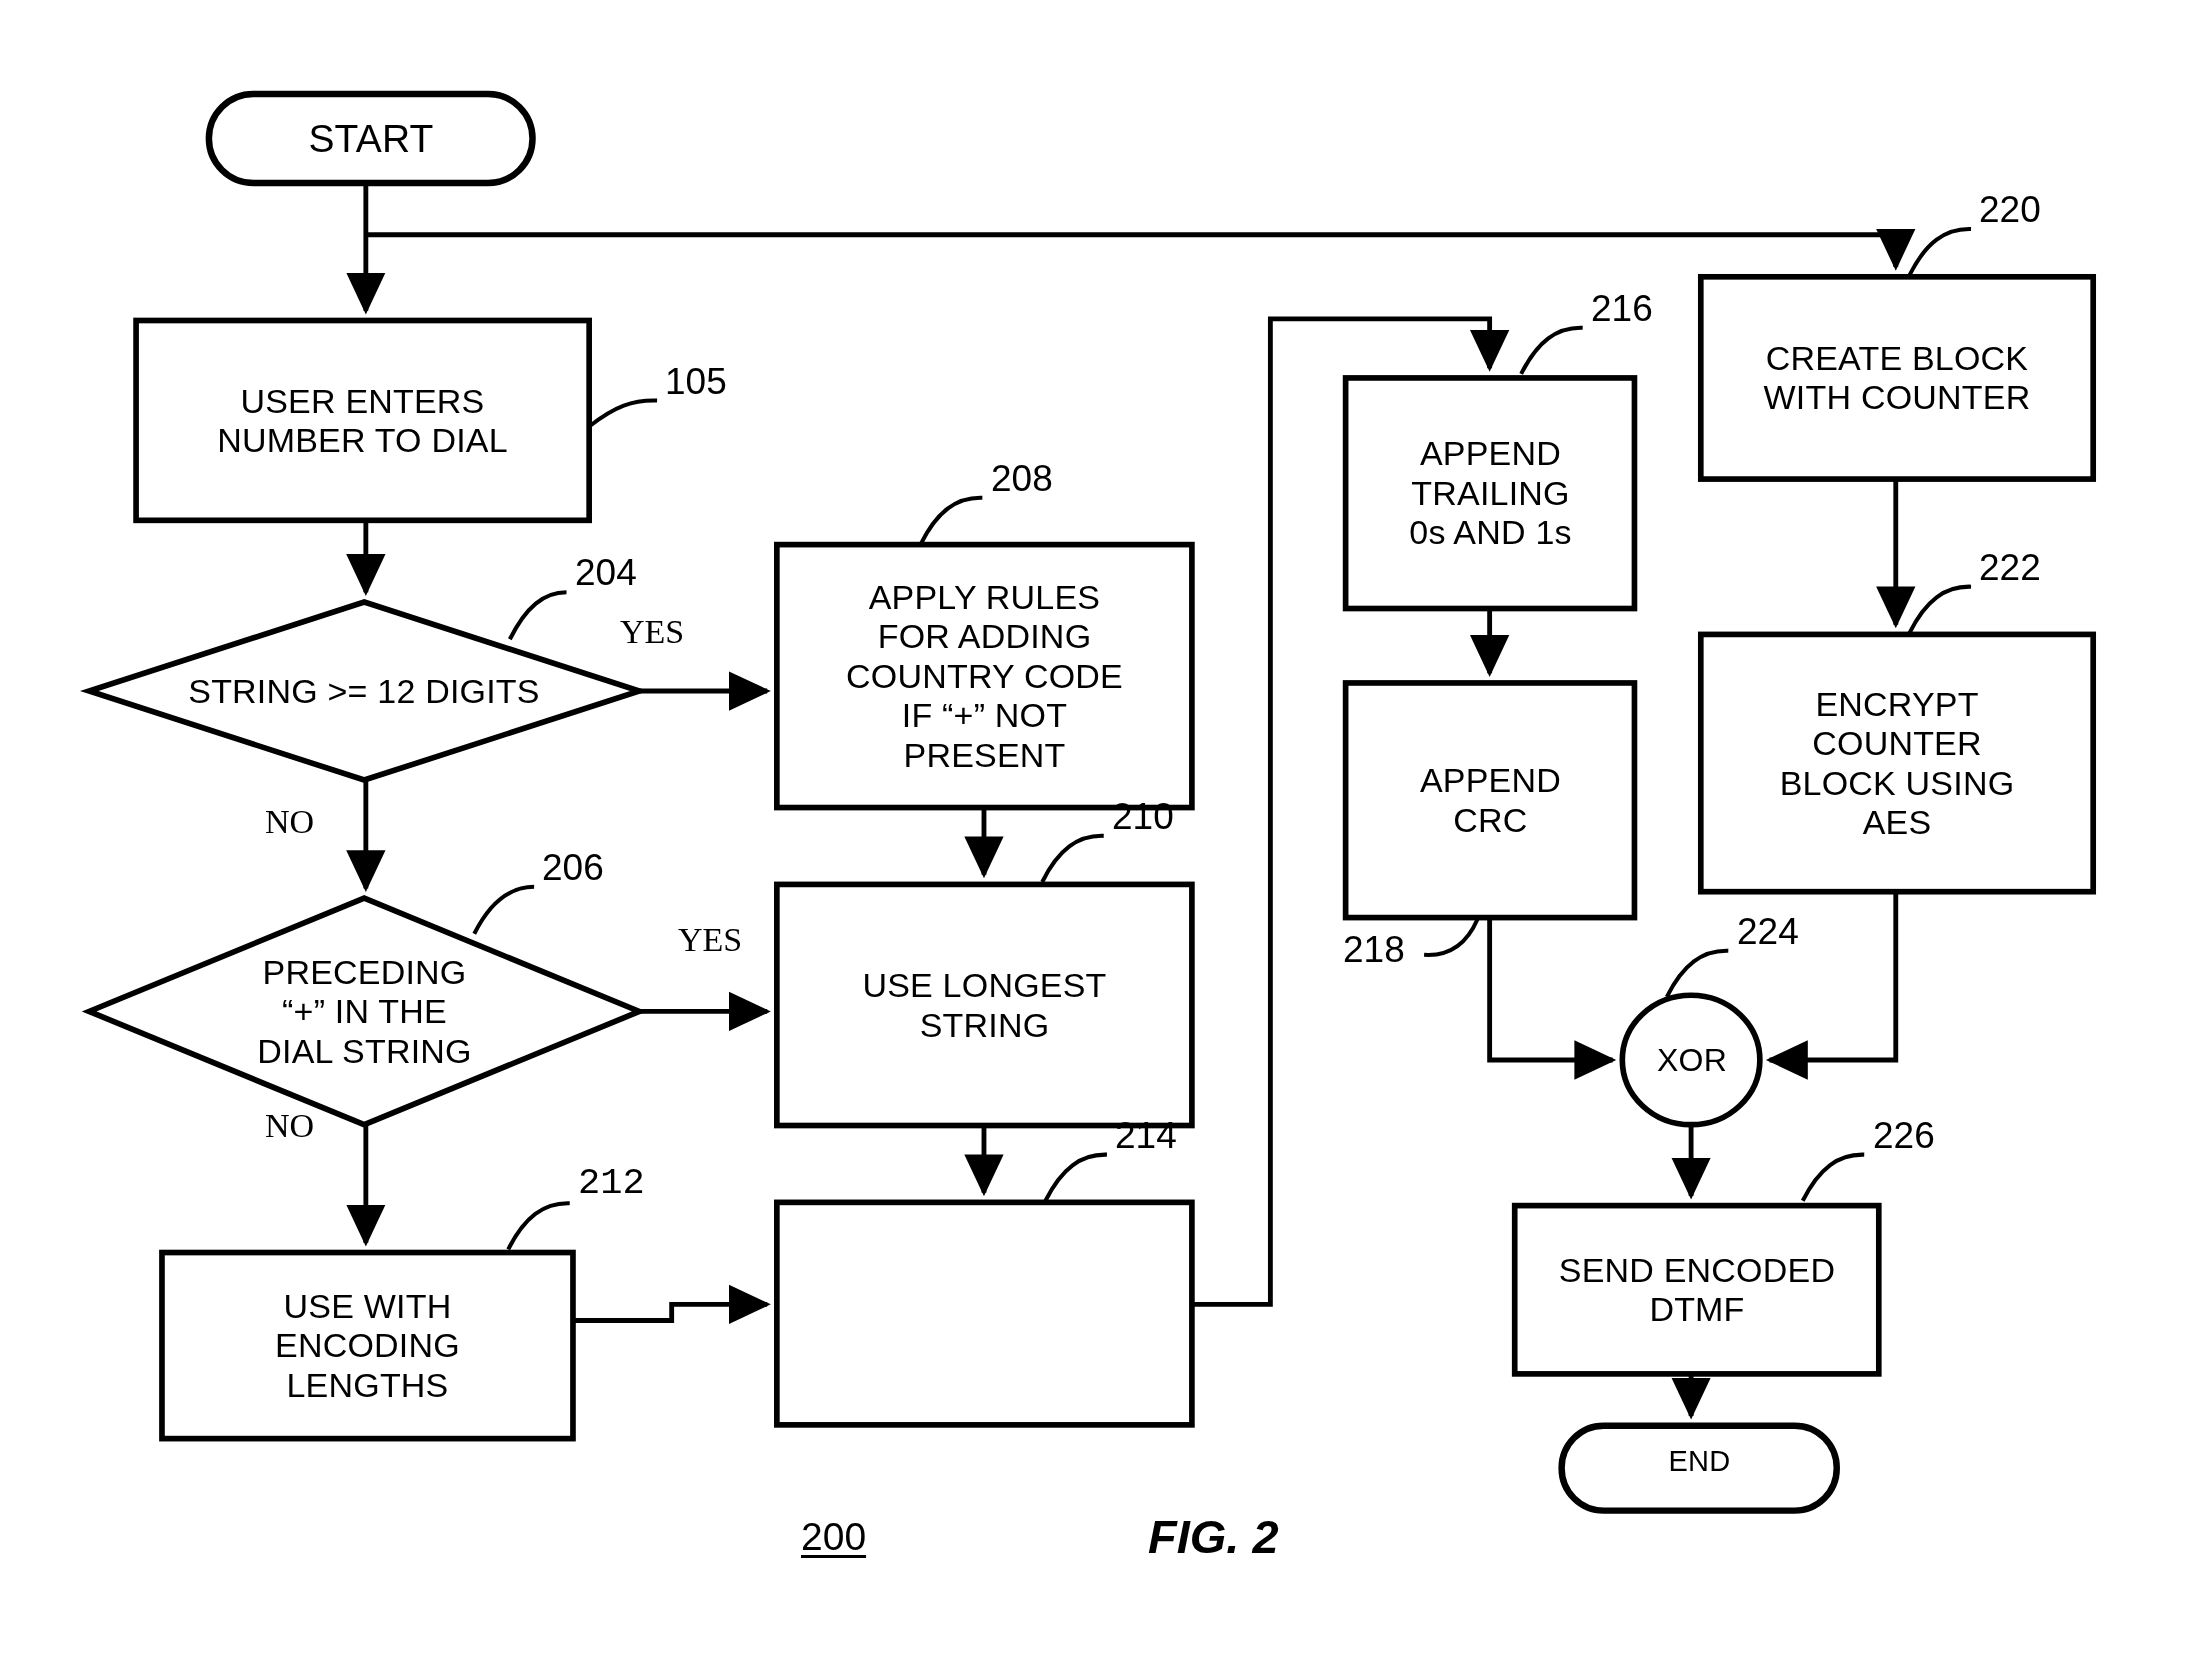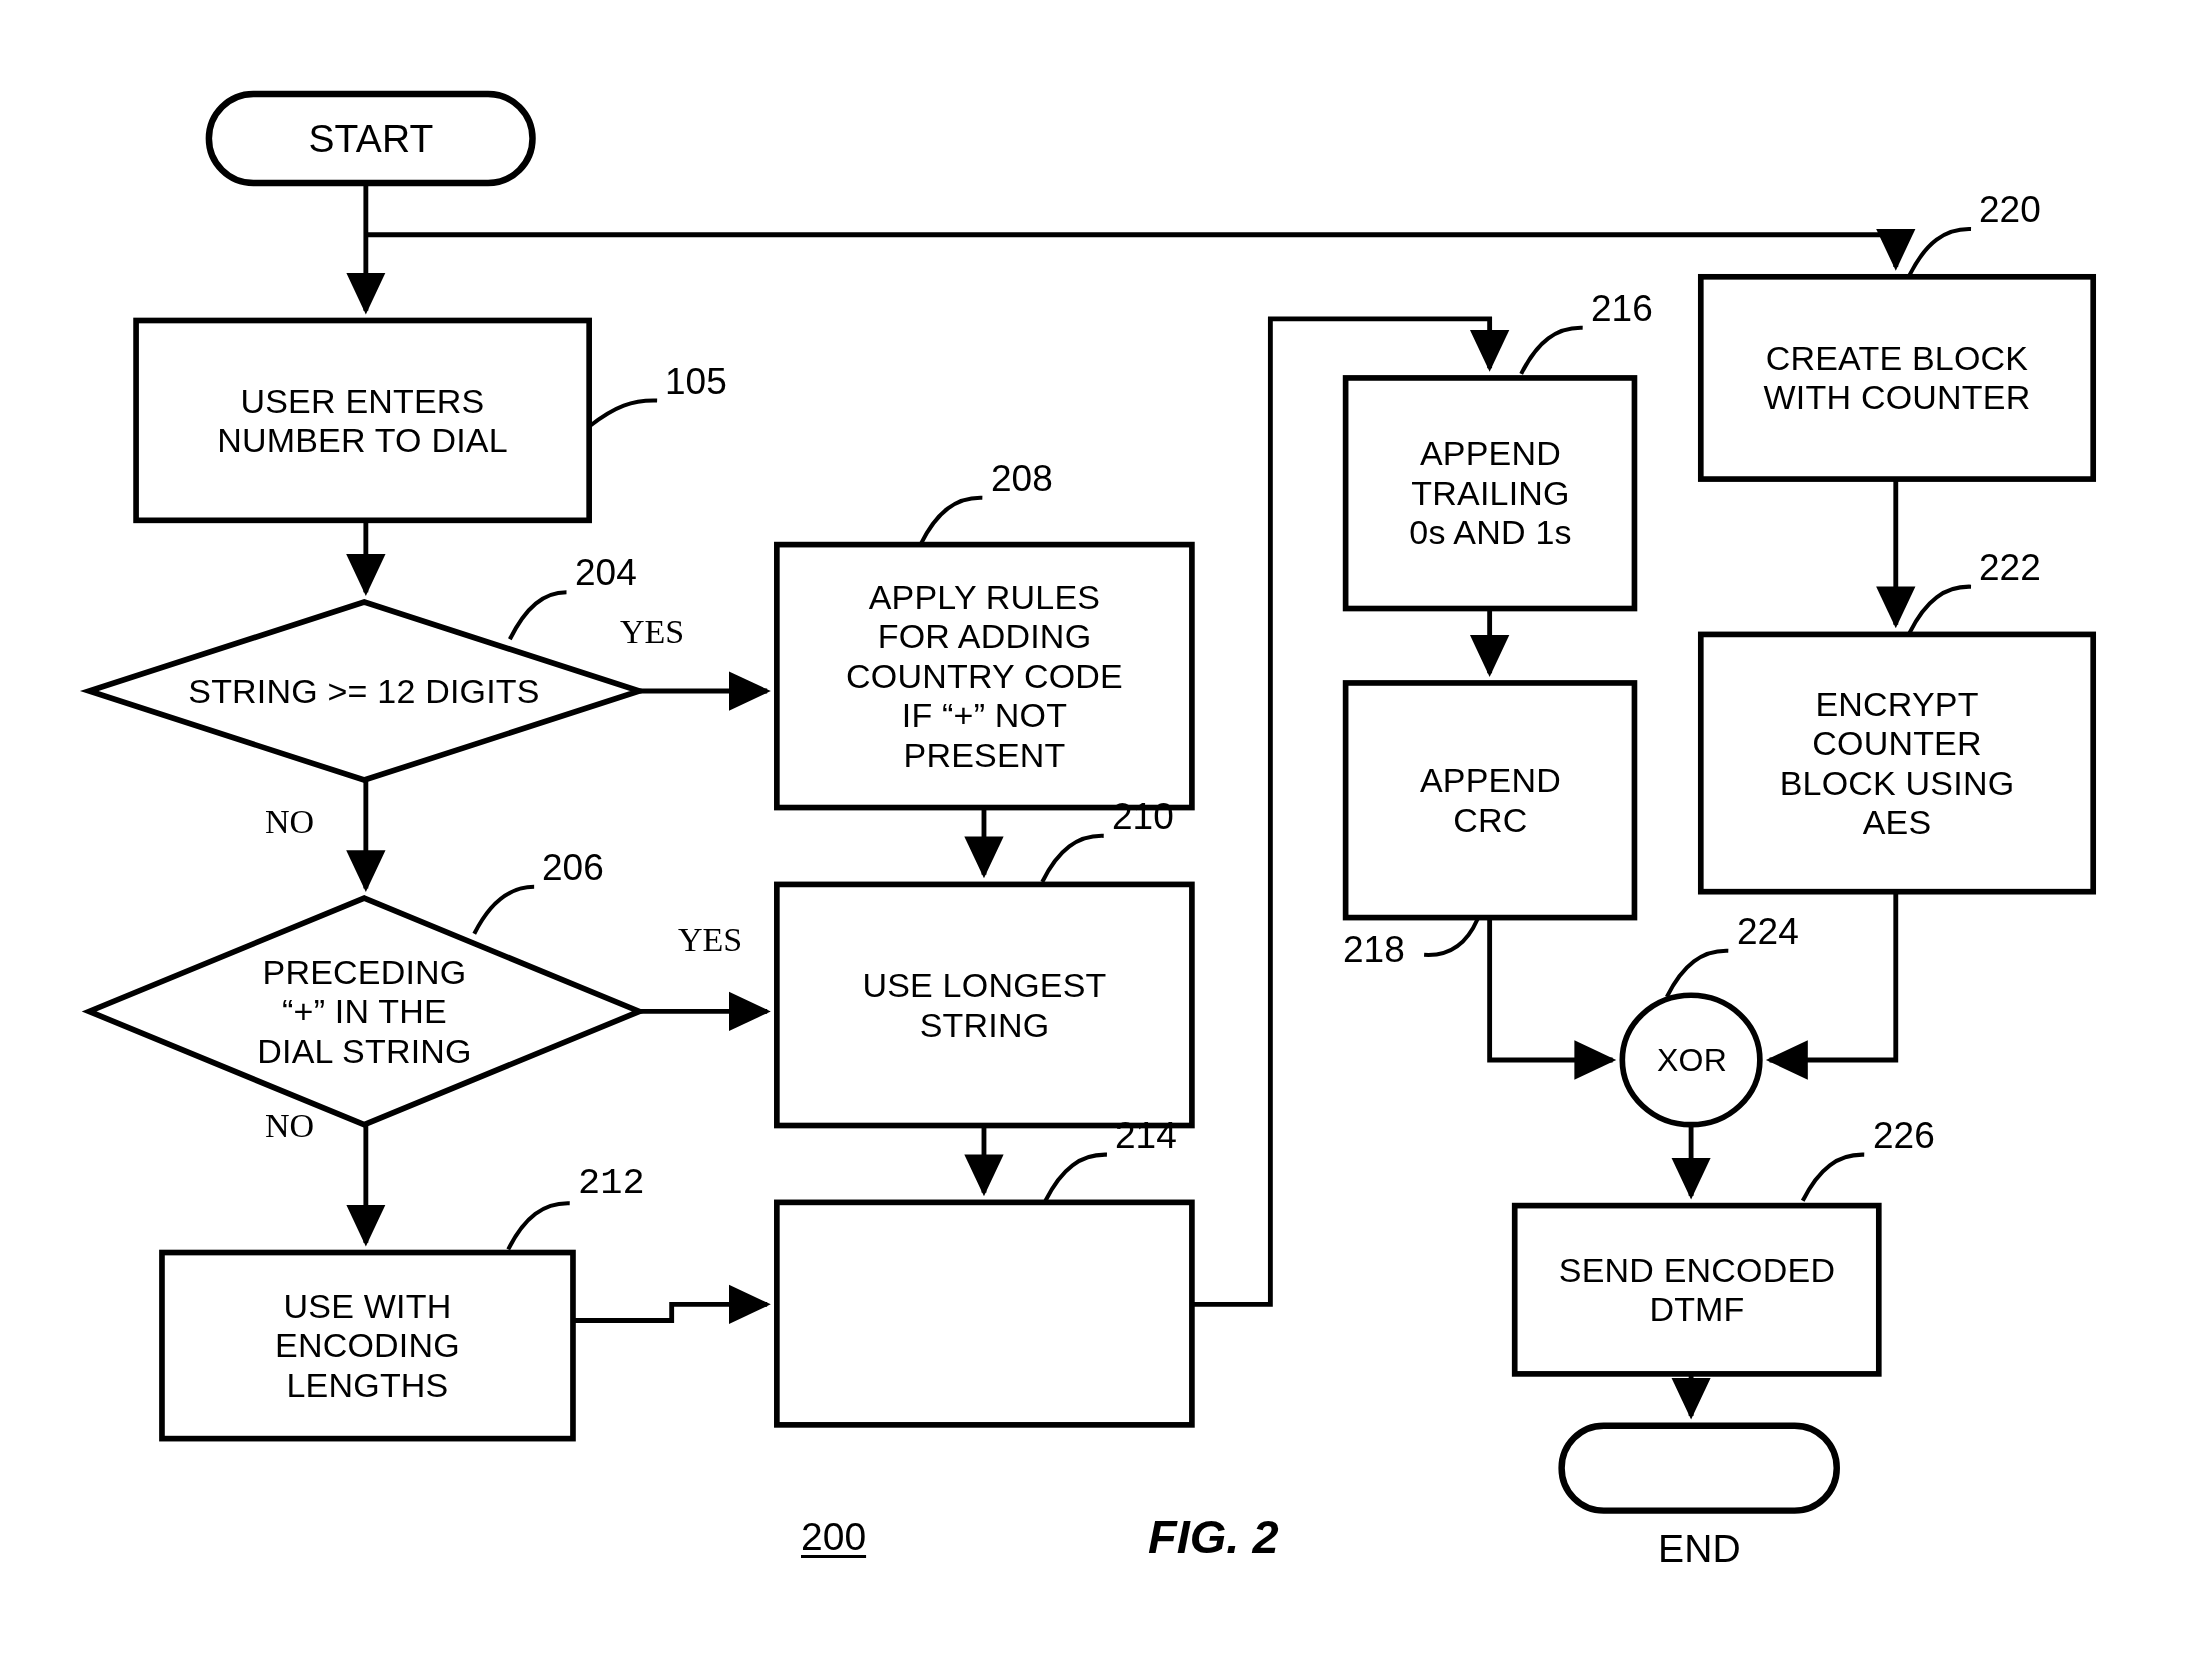--- a/index.html
+++ b/index.html
@@ -208,21 +208,21 @@
   <div class="node-text" style="left:1701px; top:609px; width:392px; height:257px;">ENCRYPT
 COUNTER
 BLOCK USING
 AES</div>
 
   <div class="node-text" style="left:1623px; top:1002px; width:138px; height:65px; font-size:32px;">XOR</div>
 
   <div class="node-text" style="left:1515px; top:1180px; width:364px; height:168px;">SEND ENCODED
 DTMF</div>
 
-  <div class="node-text" style="left:1562px; top:1480px; width:275px; height:85px; font-size:39px;">END</div>
+  <div class="node-text" style="left:1562px; top:1393px; width:275px; height:85px; font-size:29px;">END</div>
 
   <div class="ref-num" style="left:665px; top:337px;">105</div>
   <div class="ref-num" style="left:575px; top:528px;">204</div>
   <div class="ref-num" style="left:542px; top:823px;">206</div>
   <div class="ref-num" style="left:991px; top:434px;">208</div>
   <div class="ref-num" style="left:1112px; top:772px;">210</div>
   <div class="ref-num" style="left:578px; top:1139px;font-family:Liberation Mono, monospace;">212</div>
   <div class="ref-num" style="left:1115px; top:1091px;">214</div>
   <div class="ref-num" style="left:1591px; top:264px;">216</div>
   <div class="ref-num" style="left:1343px; top:905px;">218</div>

